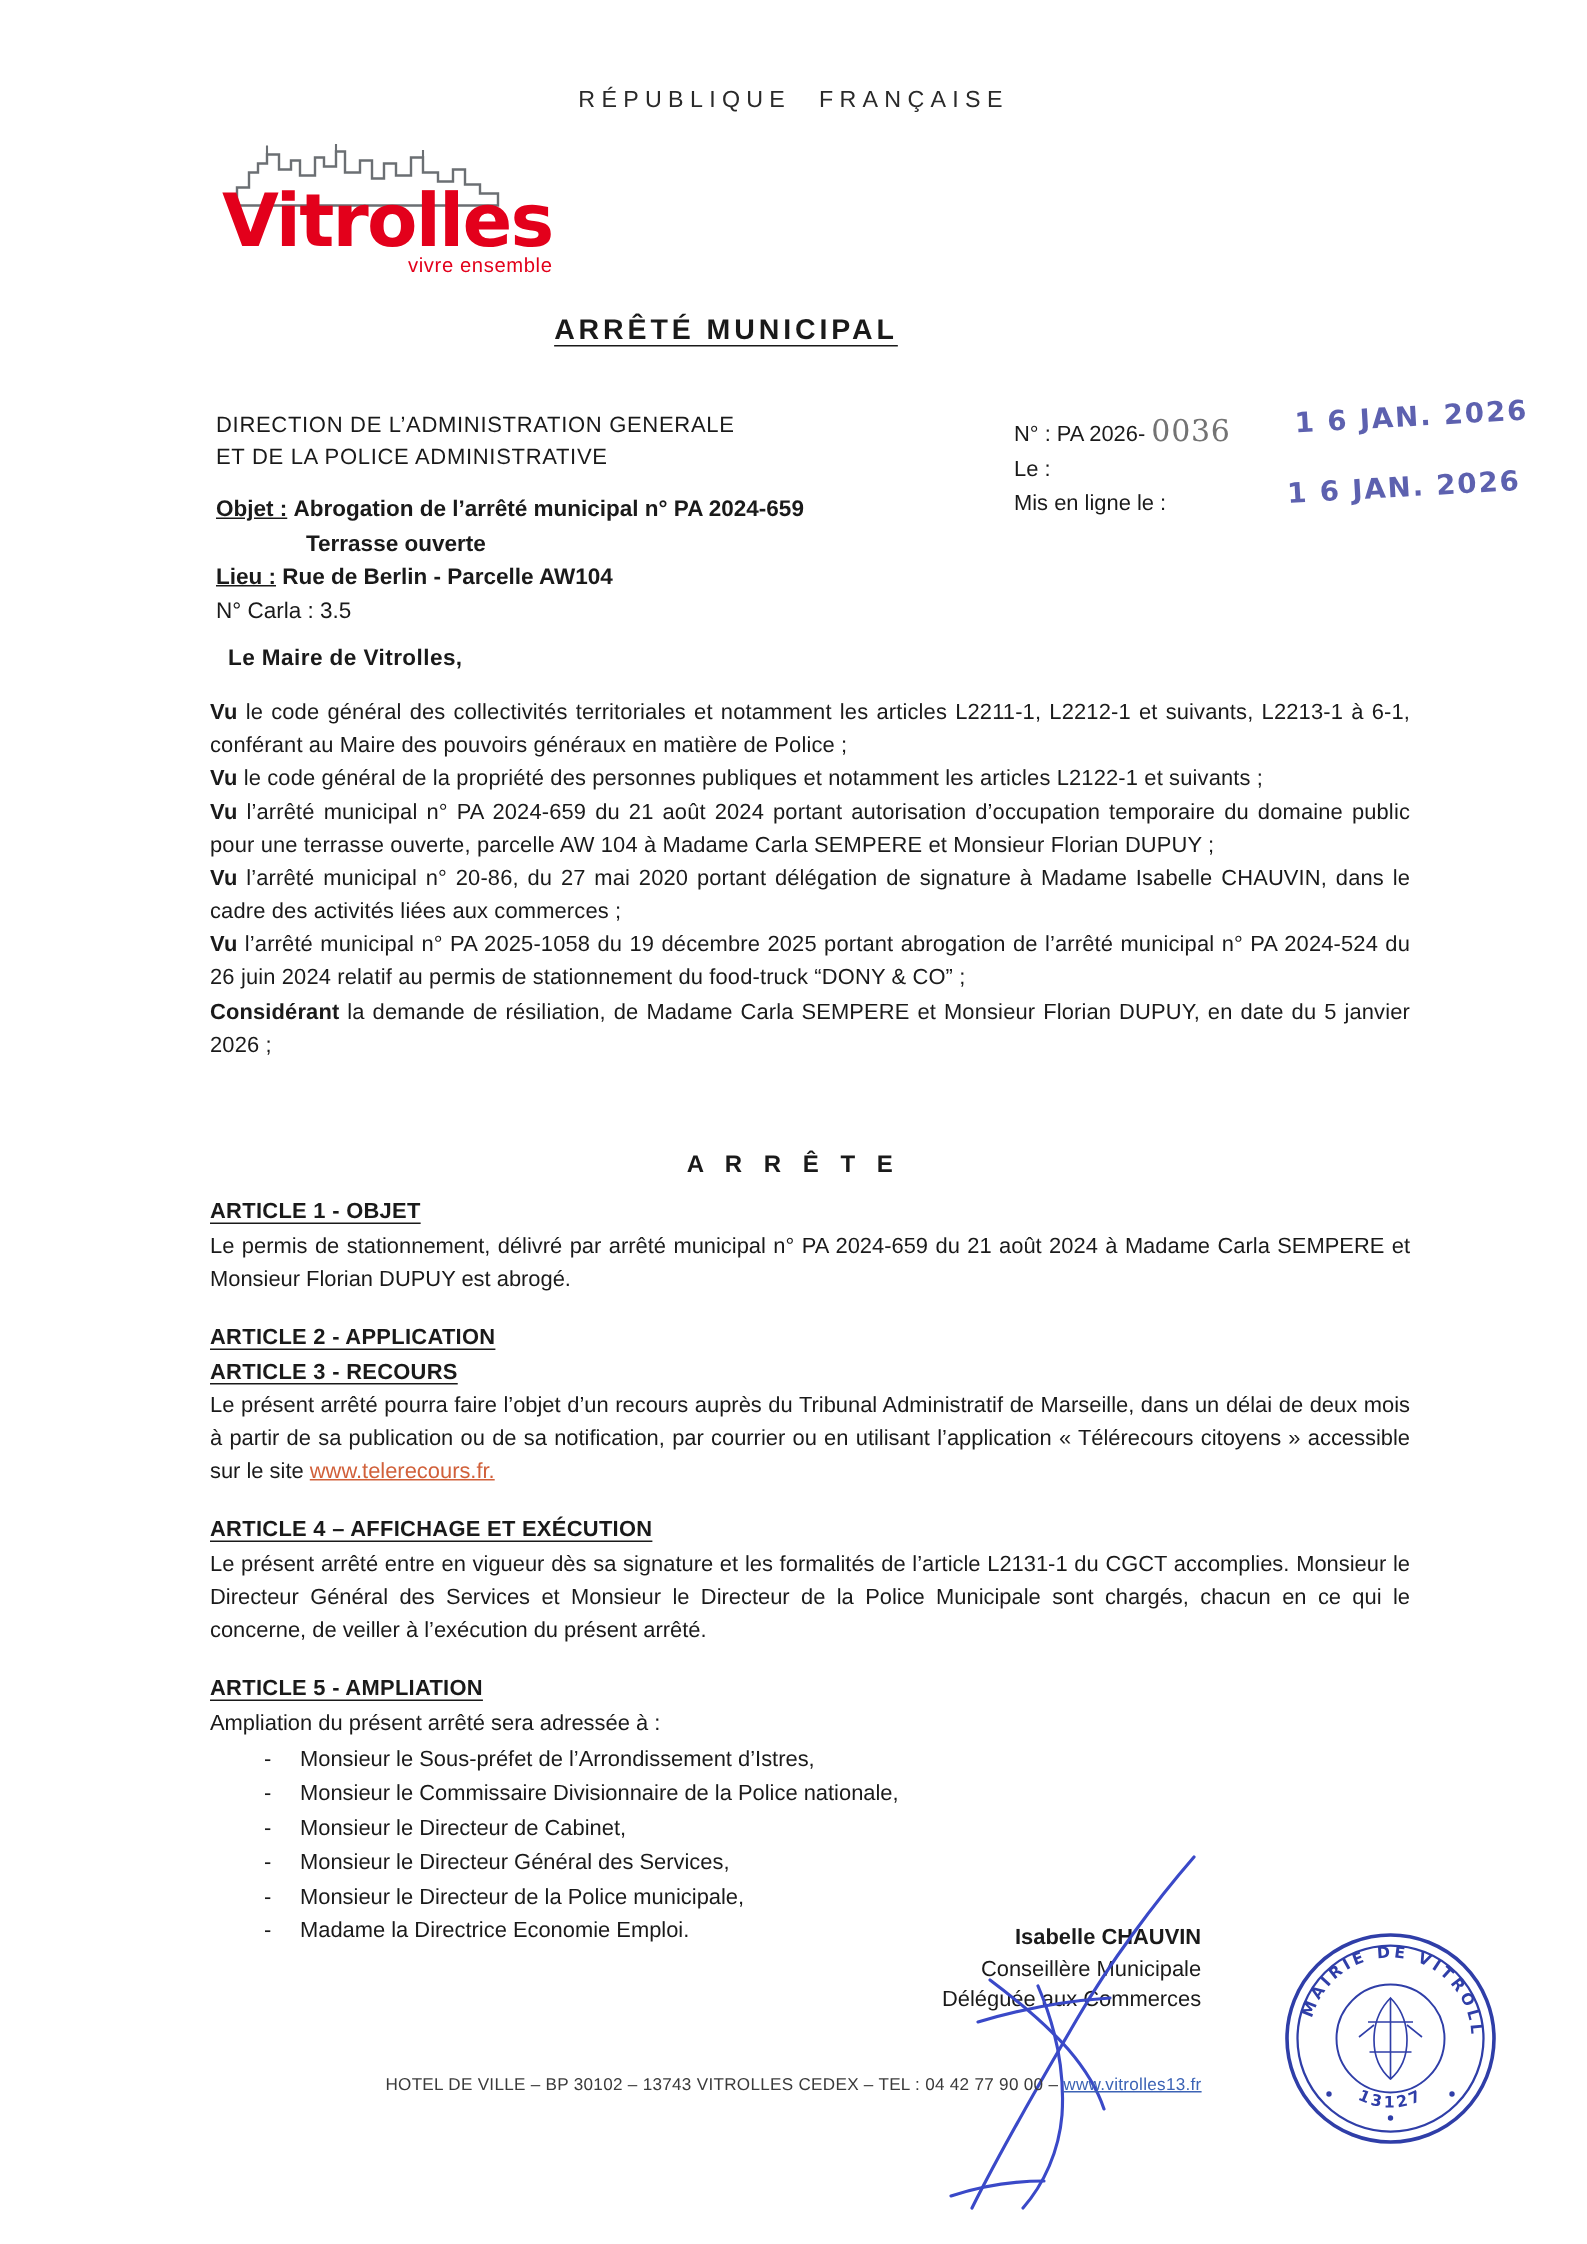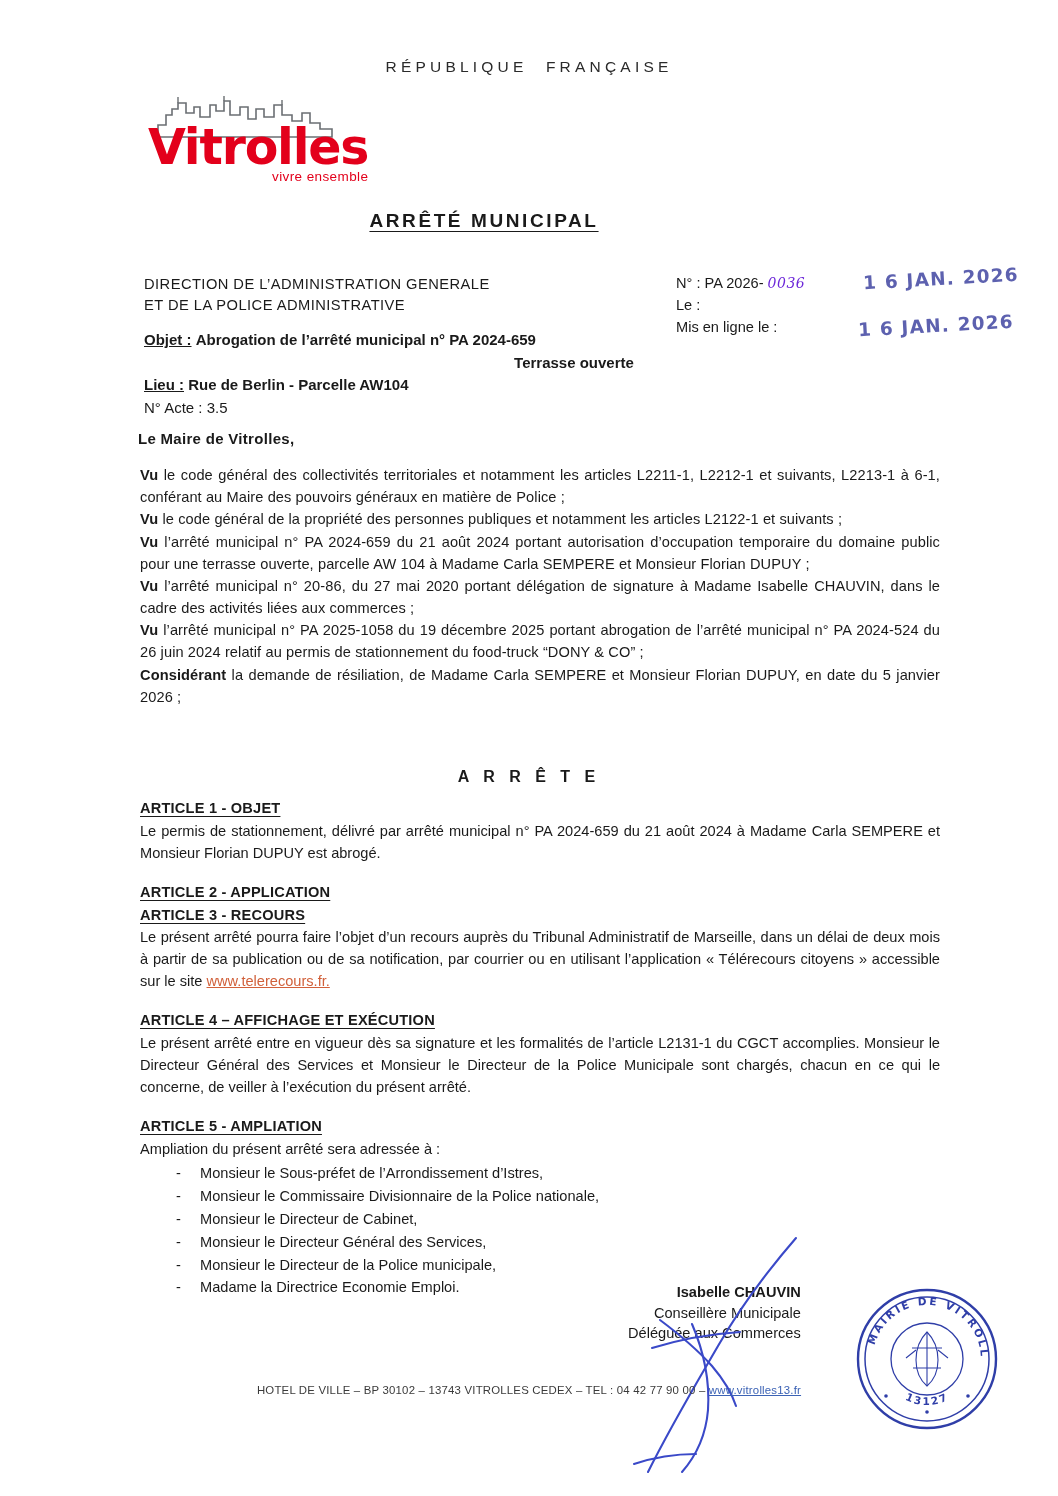--- a/index.html
+++ b/index.html
@@ -91,23 +91,22 @@
   .numbering {
     position: absolute;
     top: 272px;
     left: 676px;
     font-size: 14.6px;
     line-height: 1.52;
   }
   .numbering .row { position: relative; white-space: nowrap; }
   .hand-num {
     font-family: "DejaVu Serif", serif;
-    font-style: italic;
-    color: #6d28d9;
-    font-size: 14px;
+    color: #737373;
+    font-size: 20px;
     letter-spacing: 0.5px;
   }
   .stamp {
     position: absolute;
     font-family: "DejaVu Sans", sans-serif;
     font-weight: bold;
     font-size: 18.5px;
     color: #3a3f9e;
     letter-spacing: 1.2px;
     opacity: .82;
@@ -121,26 +120,26 @@
     position: absolute;
     top: 329px;
     left: 144px;
     width: 800px;
     font-size: 15px;
     line-height: 1.5;
   }
   .objet-block .ul { text-decoration: underline; }
   .bold { font-weight: bold; }
   .line-objet { white-space: nowrap; }
-  .line-sub { padding-left: 60px; font-weight: bold; text-align: center; }
+  .line-sub { padding-left: 60px; font-weight: bold; }
 
   .maire {
     position: absolute;
     top: 430px;
-    left: 138px;
+    left: 152px;
     font-size: 15px;
     font-weight: bold;
     letter-spacing: 0.3px;
   }
 
   
   .vus {
     position: absolute;
     top: 464px;
     left: 140px;
@@ -287,21 +286,21 @@
     <div class="line-objet">
       <span class="bold ul">Objet :</span>
       <span class="bold">Abrogation de l’arrêté municipal n° PA 2024-659</span>
     </div>
     <div class="line-sub">Terrasse ouverte</div>
     <div>
       <span class="bold ul">Lieu :</span>
       <span class="bold">Rue de Berlin - Parcelle AW104</span>
     </div>
     <div>
-      <span>N° Acte :</span>
+      <span>N° Carla :</span>
       <span>3.5</span>
     </div>
   </div>
 
   <div class="maire">Le Maire de Vitrolles,</div>
 
   <div class="vus">
     <p>
       <span class="bold">Vu</span><span> le code général des collectivités territoriales et notamment les articles L2211-1, L2212-1 et suivants, L2213-1 à 6-1, conférant au Maire des pouvoirs généraux en matière de Police ;</span>
     </p>

